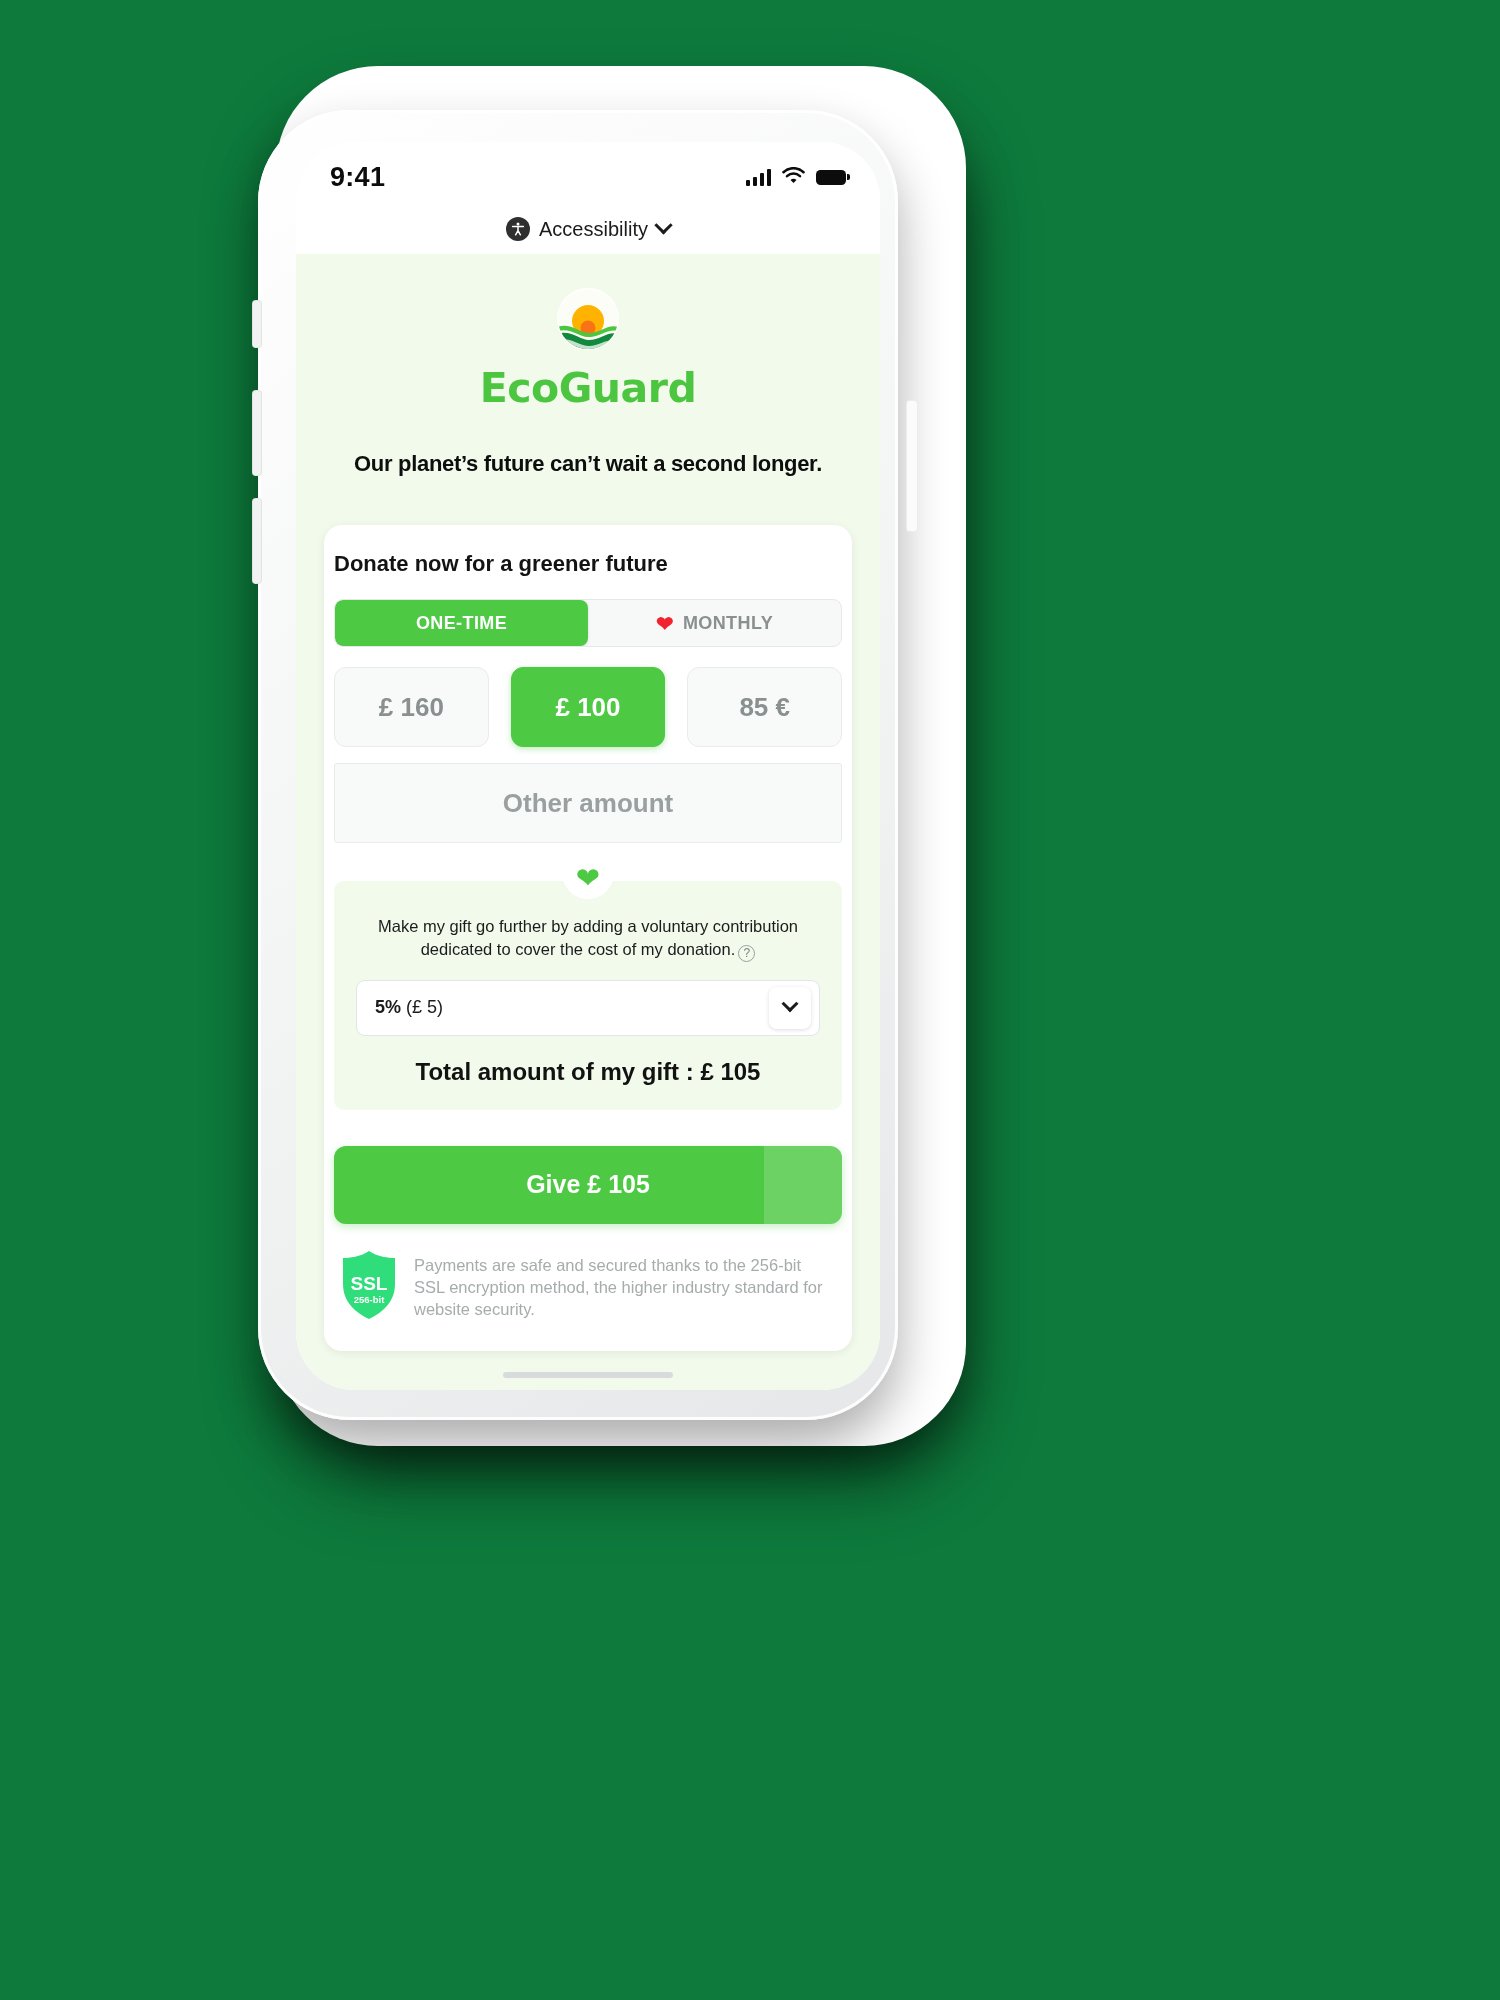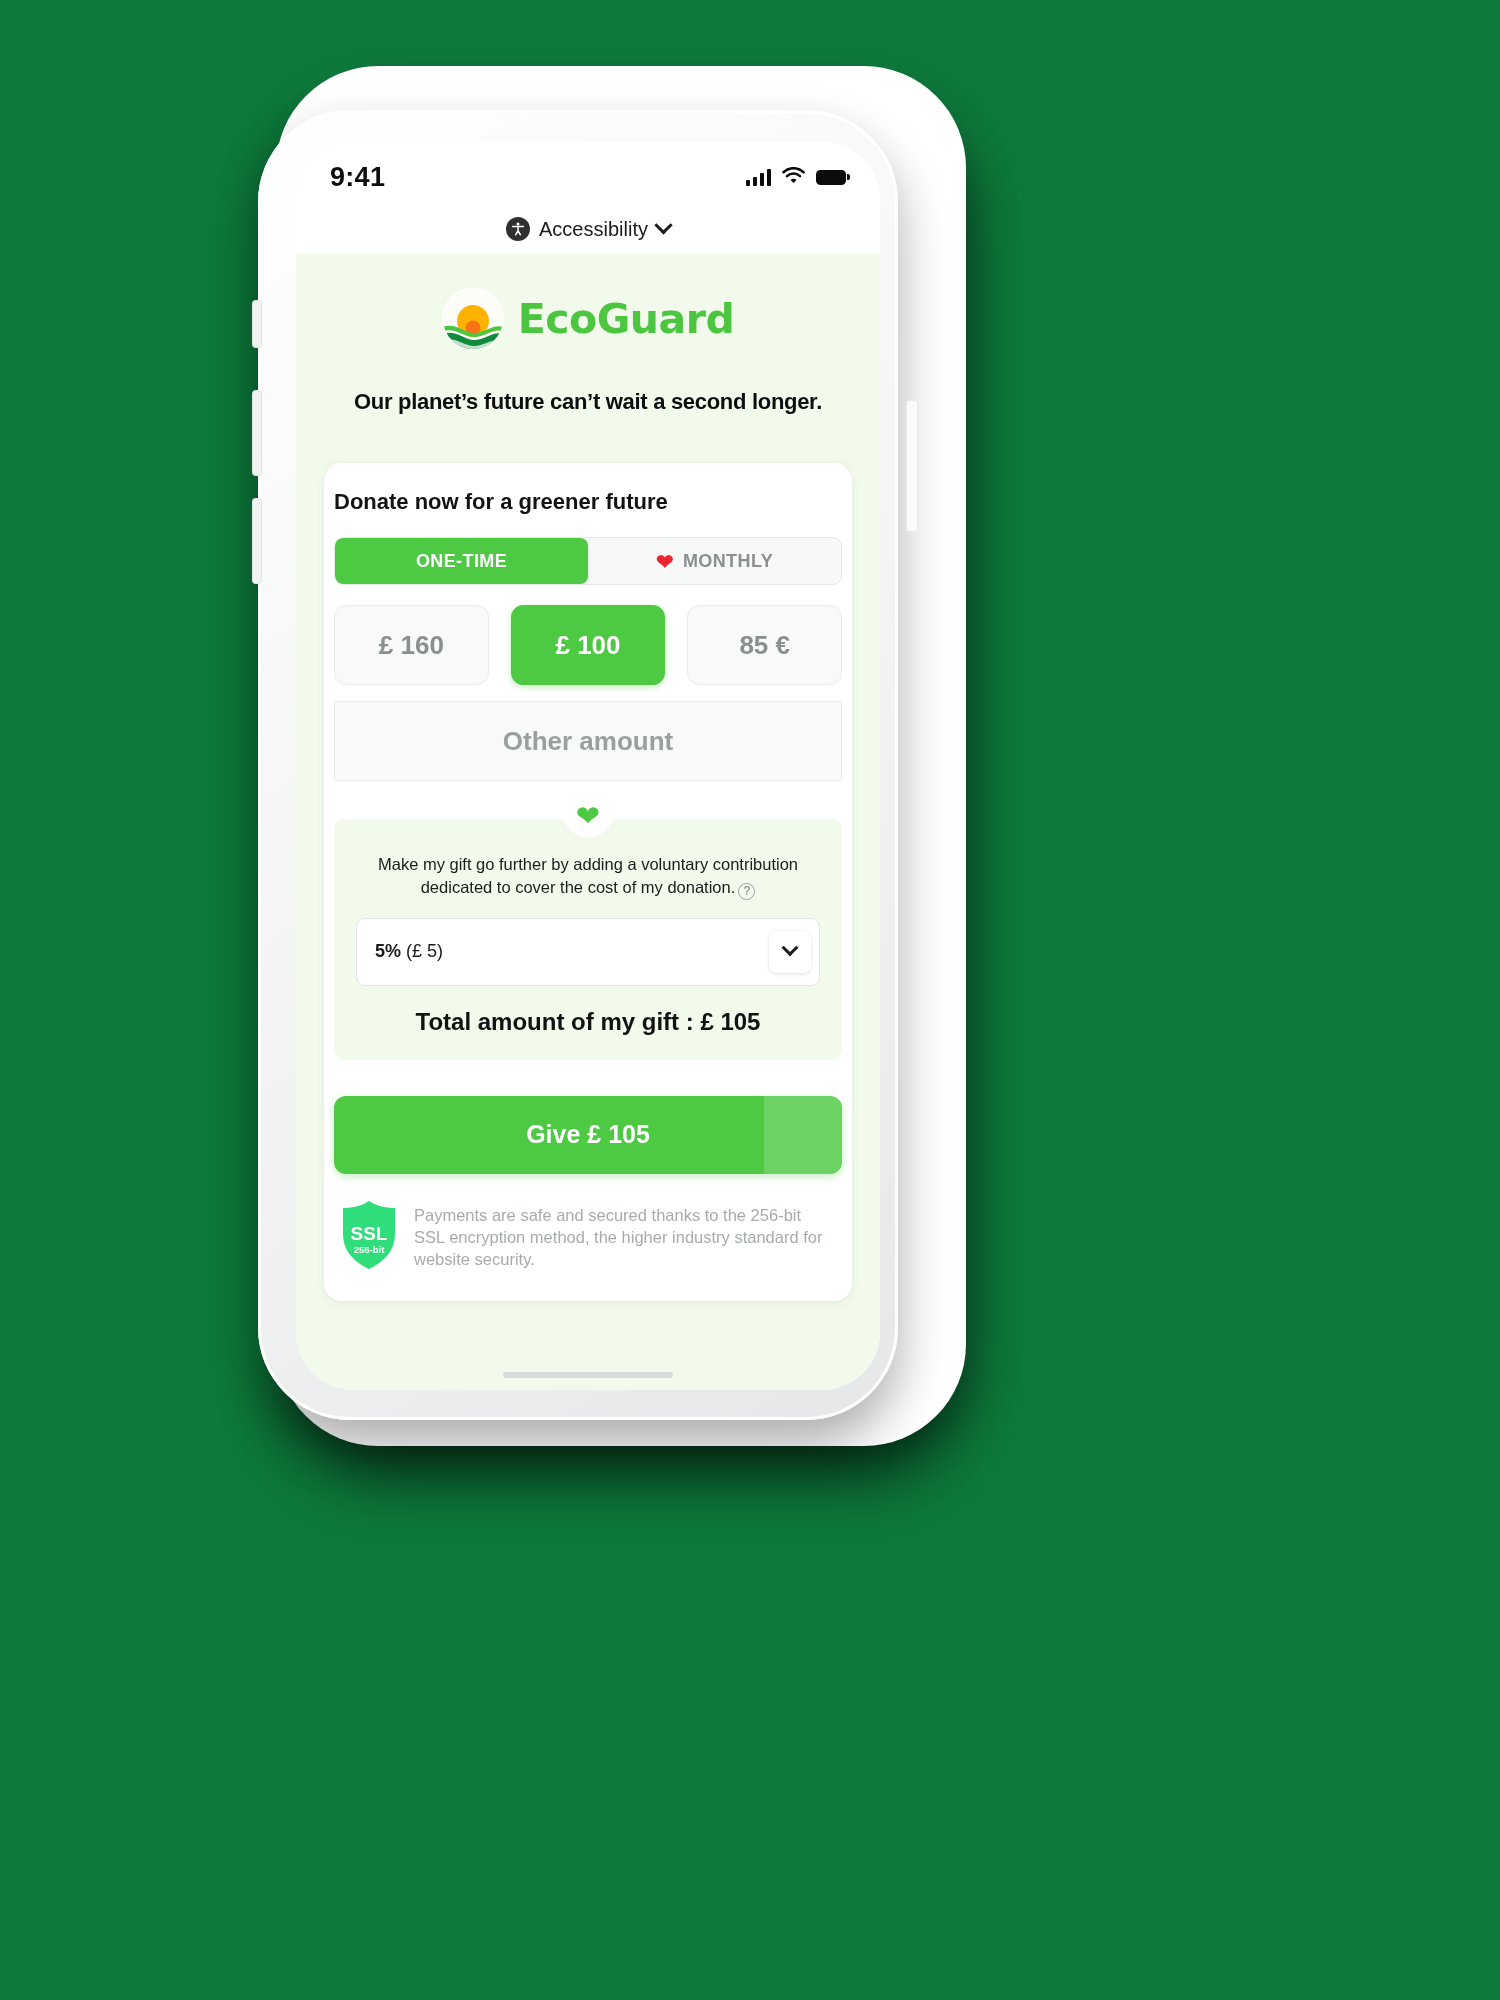--- a/index.html
+++ b/index.html
@@ -91,21 +91,21 @@
   .a11y-icon { width: 24px; height: 24px; border-radius: 50%; background: #2f2f2f;
                display: flex; align-items: center; justify-content: center; }
   .a11y-label { font-size: 20px; color: #1c1c1c; font-weight: 400; }
   .chev { width: 13px; height: 13px; border-right: 3px solid #1c1c1c;
           border-bottom: 3px solid #1c1c1c; transform: rotate(45deg) translate(-3px,-3px); }
 
   
   .page { background: #f2faec; min-height: 1136px; padding-bottom: 40px; }
 
   .logo-row { display: flex; align-items: center; justify-content: center;
-              gap: 14px; padding: 34px 0 8px; }
+              gap: 14px; padding: 34px 0 8px; flex-direction: column; }
   .logo-mark { width: 62px; height: 62px; border-radius: 50%; overflow: hidden;
                position: relative; background: #fff; }
   .logo-text { font-size: 41px; font-weight: 800; color: #4cc540;
                letter-spacing: -.5px; font-family: "DejaVu Sans", sans-serif; }
 
   .headline {
     text-align: center; font-size: 22px; line-height: 1.24; font-weight: 800;
     color: #0e0e0e; padding: 30px 52px 0; letter-spacing: -.3px;
   }
 
@@ -156,21 +156,21 @@
   .contrib {
     background: #f2faec; border-radius: 10px; padding: 34px 22px 24px;
   }
   .contrib-text { text-align: center; font-size: 16.5px; line-height: 1.38;
                   color: #1c1c1c; }
   .qmark { display: inline-flex; width: 17px; height: 17px; border-radius: 50%;
            border: 1.6px solid #9aa0a0; color: #7d8383; font-size: 12px;
            align-items: center; justify-content: center; vertical-align: -2px;
            margin-left: 3px; }
   .select-box {
-    margin-top: 18px; height: 68px; background: #fff; border: 1px solid #e3e6e6;
+    margin-top: 18px; height: 56px; background: #fff; border: 1px solid #e3e6e6;
     border-radius: 9px; display: flex; align-items: center;
     padding: 0 8px 0 18px; justify-content: space-between;
   }
   .select-value { font-size: 18px; color: #1c1c1c; }
   .select-value b { font-weight: 700; }
   .select-chev {
     width: 42px; height: 42px; border-radius: 8px; background: #fff;
     box-shadow: 0 1px 4px rgba(0,0,0,.13);
     display: flex; align-items: center; justify-content: center;
   }

